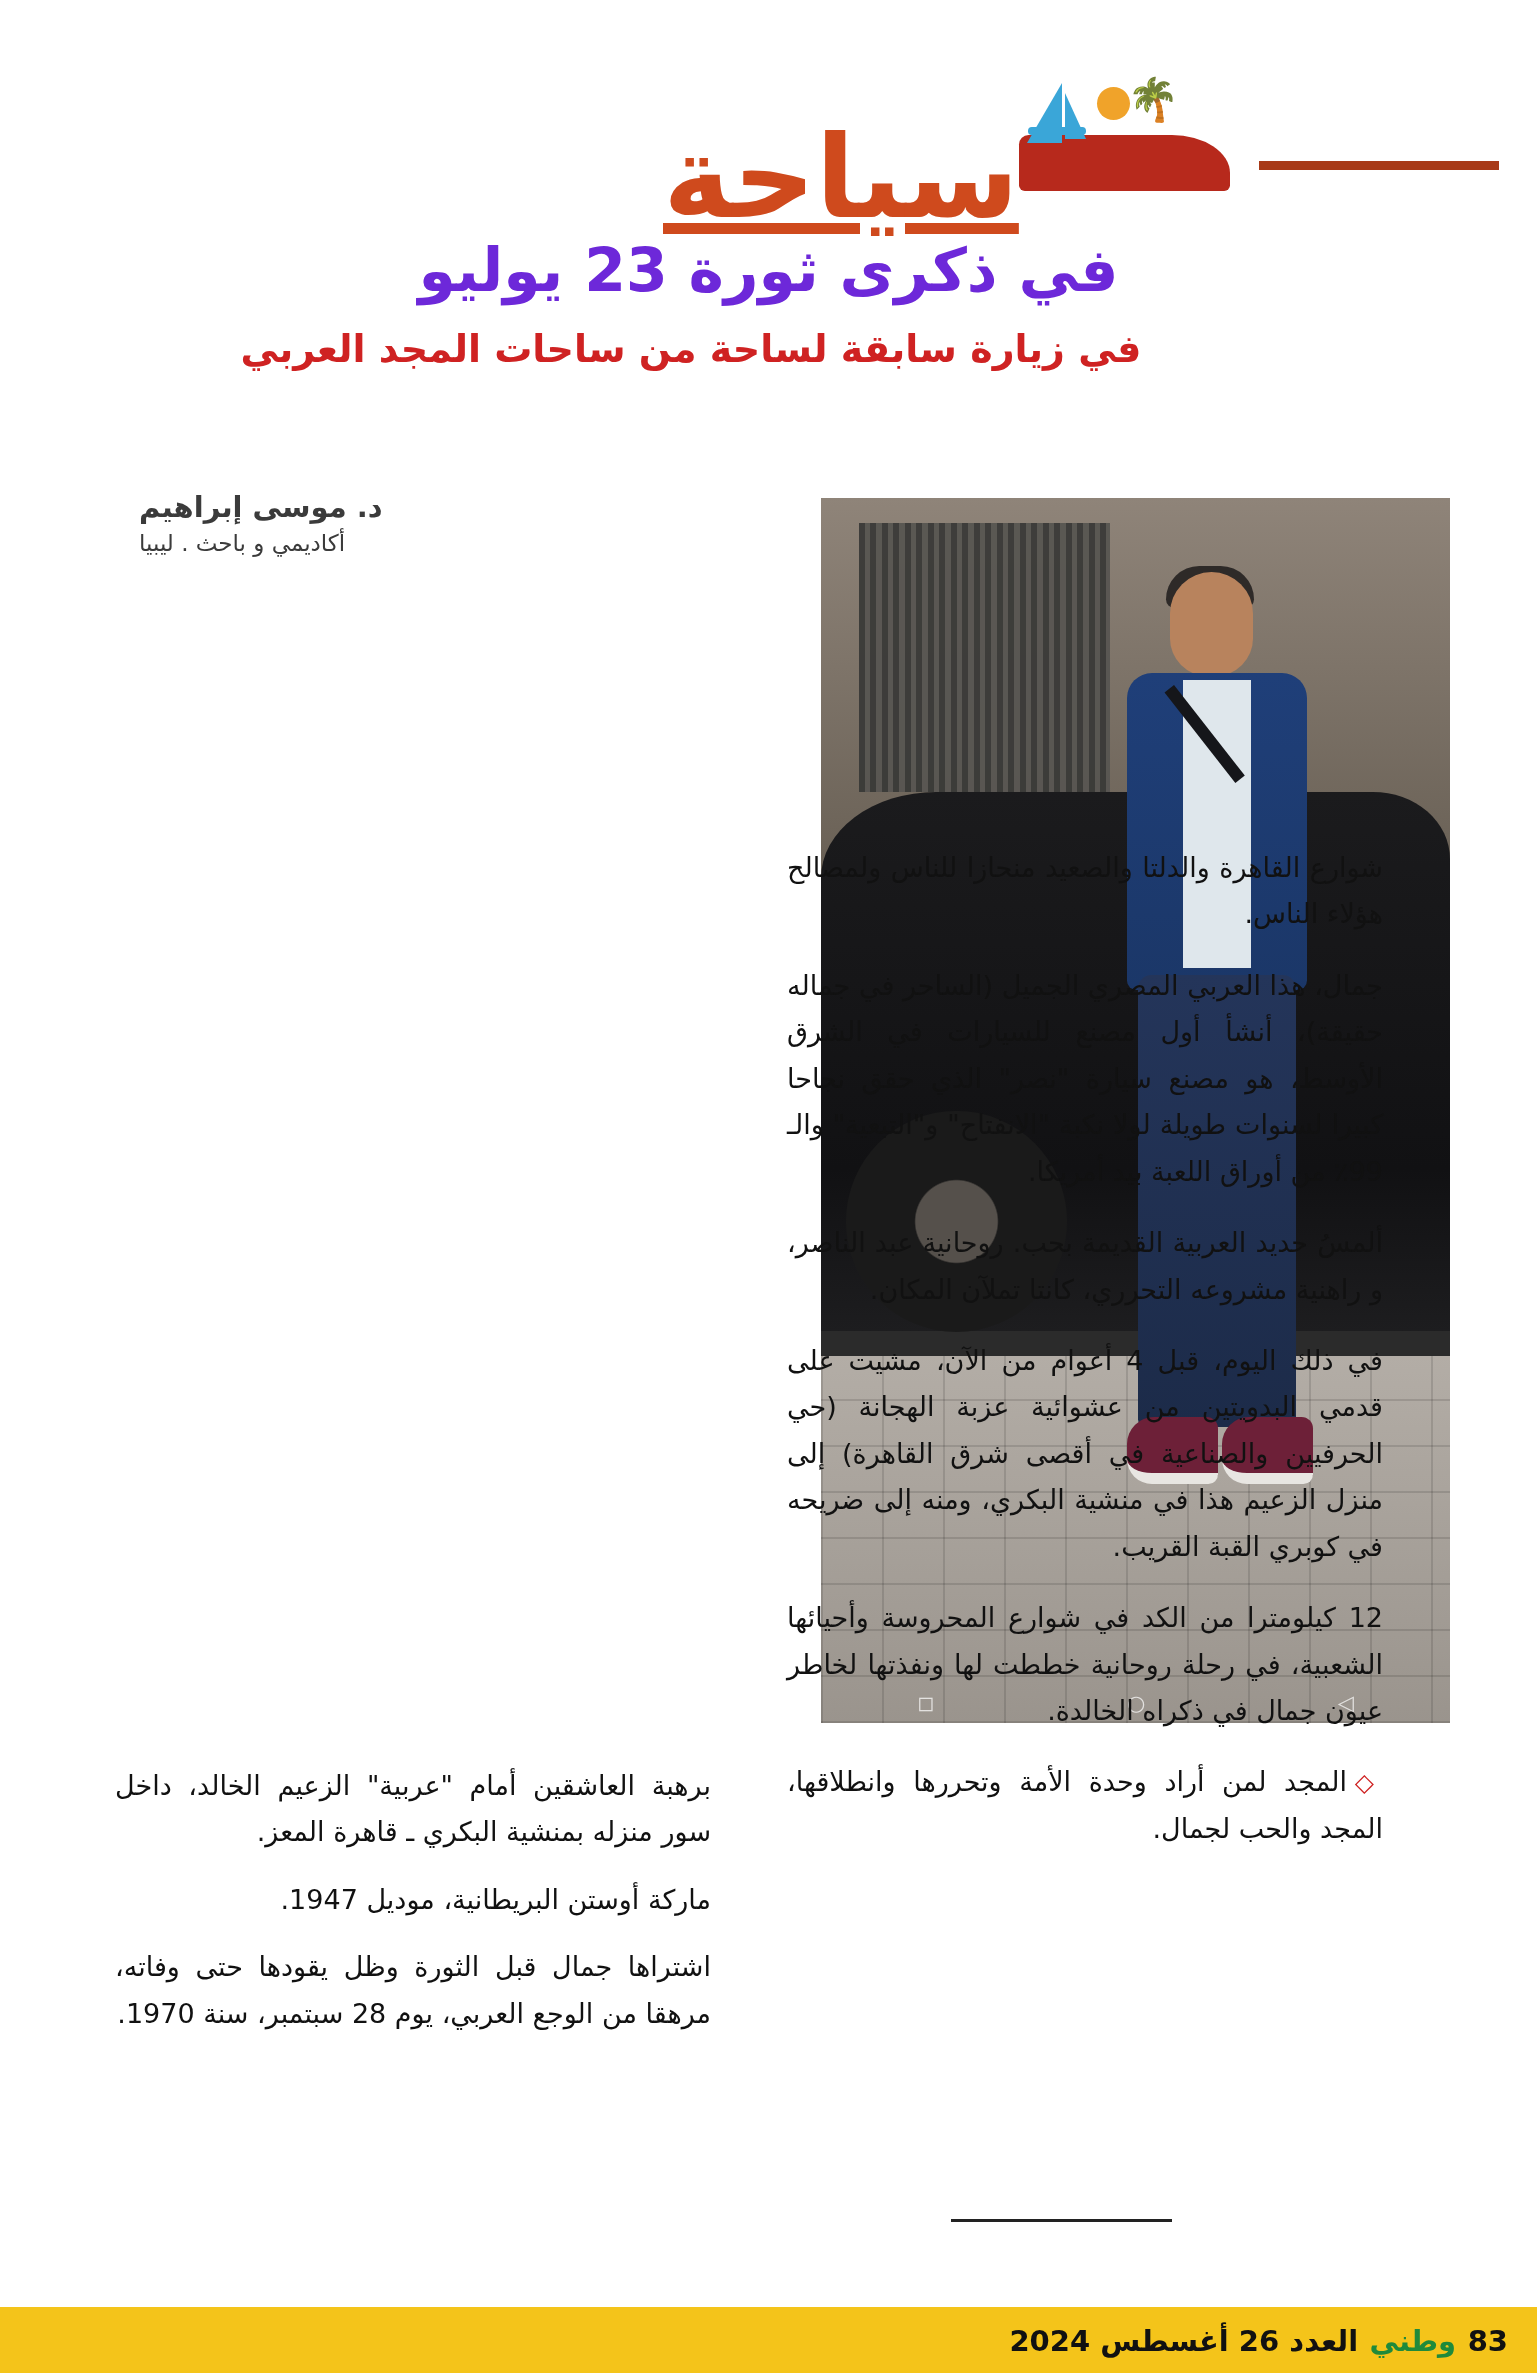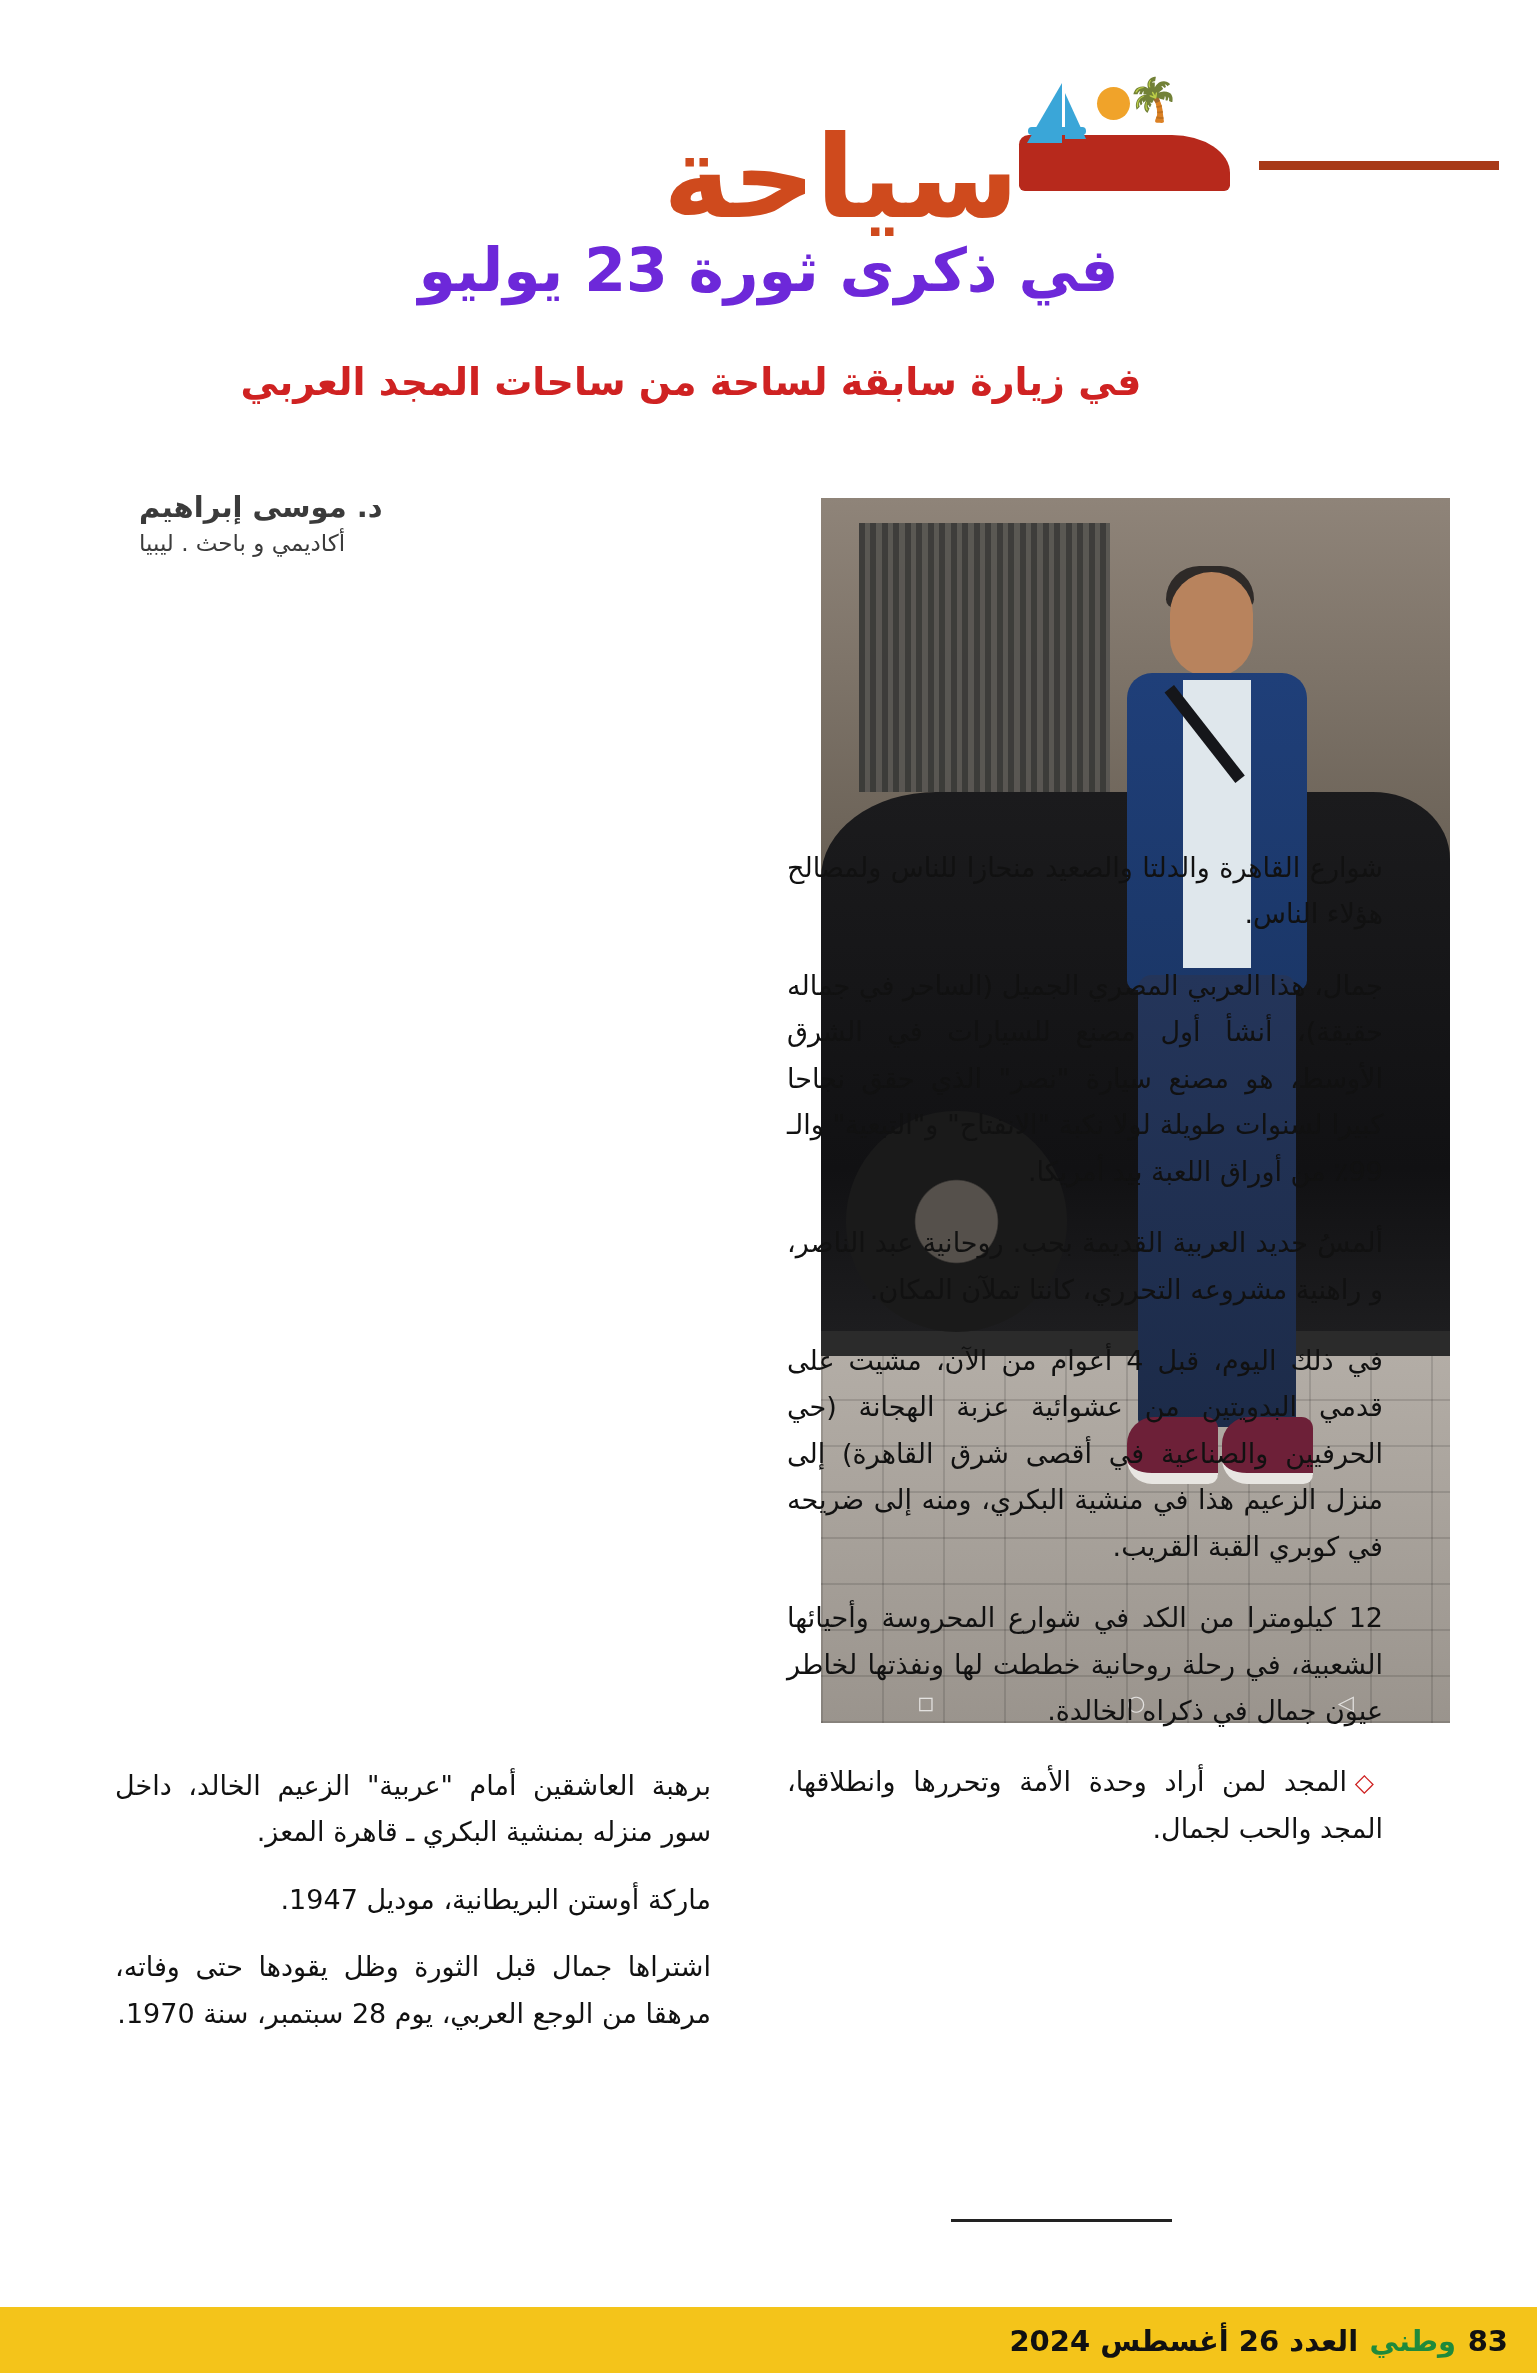--- a/index.html
+++ b/index.html
@@ -45,20 +45,21 @@
   .logo-word {
     font-family: "DejaVu Sans", sans-serif;
     font-size: 115px;
     font-weight: bold;
     color: #cf4a1d;
     letter-spacing: -1.9px;
     line-height: 1;
     direction: rtl;
     position: relative;
     top: 25px;
+    text-decoration: underline;
   }
   .logo-art {
     position: relative;
     width: 211px;
     height: 144px;
     margin-right: 3.8px;
   }
   .logo-art .sun {
     position: absolute;
     right: 67px;
@@ -128,21 +129,20 @@
   .subheadline {
     position: absolute;
     top: 327px;
     left: 0;
     width: 1382px;
     text-align: center;
     color: #cf2222;
     font-size: 38px;
     font-weight: bold;
     direction: rtl;
-    margin-top: 33px;
   }
 
   
   .byline {
     position: absolute;
     top: 490px;
     right: 1052px;
     width: 346px;
     text-align: left;
     direction: rtl;

